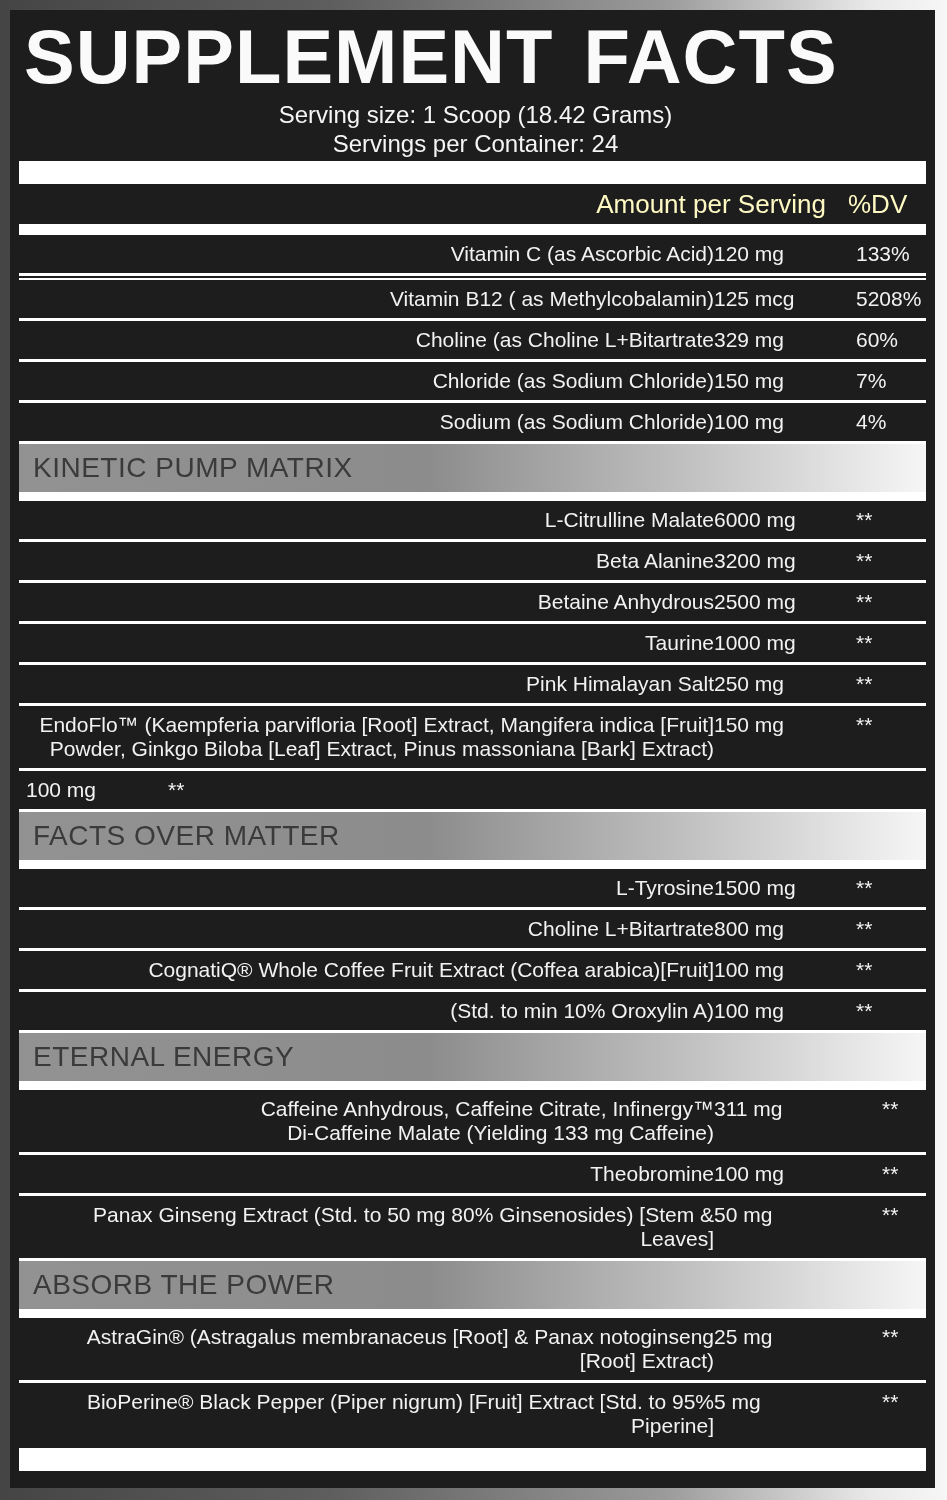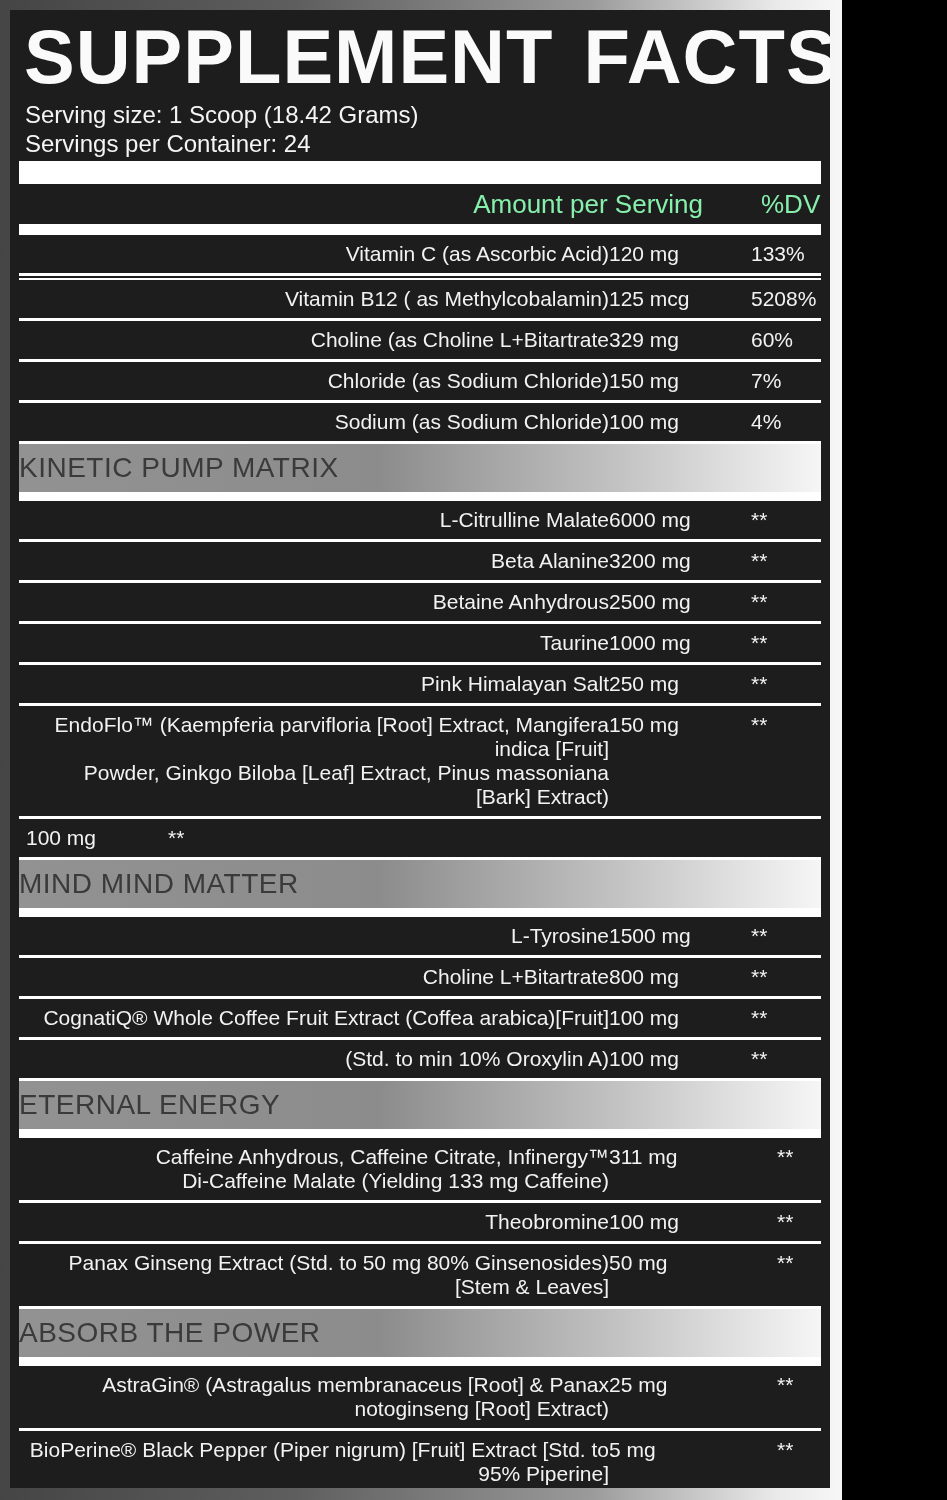--- a/index.html
+++ b/index.html
@@ -1,62 +1,63 @@
 <!DOCTYPE html>
 <html><head>
 <meta charset="utf-8">
 <style>
   html,body { margin:0; padding:0; background:#000; }
   * { box-sizing:border-box; }
   .frame {
-    width:842px; height:1500px;
+    width:947px; height:1500px;
     background: linear-gradient(to right, #454545 0%, #5e5e5e 35%, #9a9a9a 70%, #e9e9e9 92%, #f7f7f7 100%);
     padding:10px 12px 12px 10px;
     font-family:"Liberation Sans","DejaVu Sans",sans-serif;
   }
   .panel {
     width:100%; height:100%;
     background:#1d1d1d;
     color:#f2f2f2;
     padding:0 9px;
     overflow:hidden;
   }
   .title {
     color:#fafafa;
     font-size:76px; line-height:78px; font-weight:bold;
     letter-spacing:1px; word-spacing:8px;
     padding:8px 0 0 5px;
     white-space:nowrap;
   }
-  .serving { padding-left:6px; padding-top:4px; }
+  .serving { padding-left:6px; padding-top:4px;text-align:center; }
   .serving div { font-size:24px; line-height:29px; color:#f5f5f5; }
   .bar-lg { height:23px; background:#fff; margin-top:3px; }
   .bar-md { height:11px; background:#fff; }
   .colheader {
     height:40px; display:flex; align-items:center;
-    font-size:26px; color:#86efac;gap:18px;
+    font-size:26px; color:#fef9c3;
   }
   .colheader .amt-h { margin-left:auto; padding-right:0; }
-  .colheader .dv-h { width:100px; padding-left:40px; }
+  .colheader .dv-h { width:100px; padding-left:22px; }
   .row {
     display:flex; align-items:flex-start;
     padding:7px 0 7px 7px;
   }
   .row .name { flex:1;text-align:right; }
   .row .name span { display:block; font-size:21px; line-height:24px; color:#f2f2f2; }
   .row .amt { flex:none; width:112px; font-size:21px; line-height:24px; }
   .row .dv  { flex:none; width:100px; padding-left:30px; font-size:21px; line-height:24px; }
   .shift .row .dv { padding-left:56px; }
   .sep  { height:3px; background:#fff; }
   .sepd { height:7px; background:#1d1d1d; border-top:3px solid #fff; border-bottom:2px solid #fff; }
   .sechead {
     height:60px;
     border-top:3px solid #fff; border-bottom:9px solid #fff;
     background: linear-gradient(to right, #929292 0%, #8c8c8c 45%, #c3c3c3 75%, #f6f6f6 100%);
     display:flex; align-items:center;
+    padding-left:14px;
     color:#3a3a3a; font-size:28px; letter-spacing:0.5px;
   }
 </style>
 </head>
 <body>
 
 <div class="frame">
   <div class="panel">
 
     <div class="title">SUPPLEMENT FACTS</div>
@@ -165,21 +166,21 @@
         <div class="amt">150 mg</div>
         <div class="dv">**</div>
       </div>
       <div class="sep"></div>
       <div class="row">
         <div class="amt">100 mg</div>
         <div class="dv">**</div>
       </div>
     </div>
 
-    <div class="sechead">MIND MIND MATTER</div>
+    <div class="sechead">FACTS OVER MATTER</div>
     <div>
       <div class="row">
         <div class="name">
             <span>L-Tyrosine</span>
           </div>
         <div class="amt">1500 mg</div>
         <div class="dv">**</div>
       </div>
       <div class="sep"></div>
       <div class="row">

